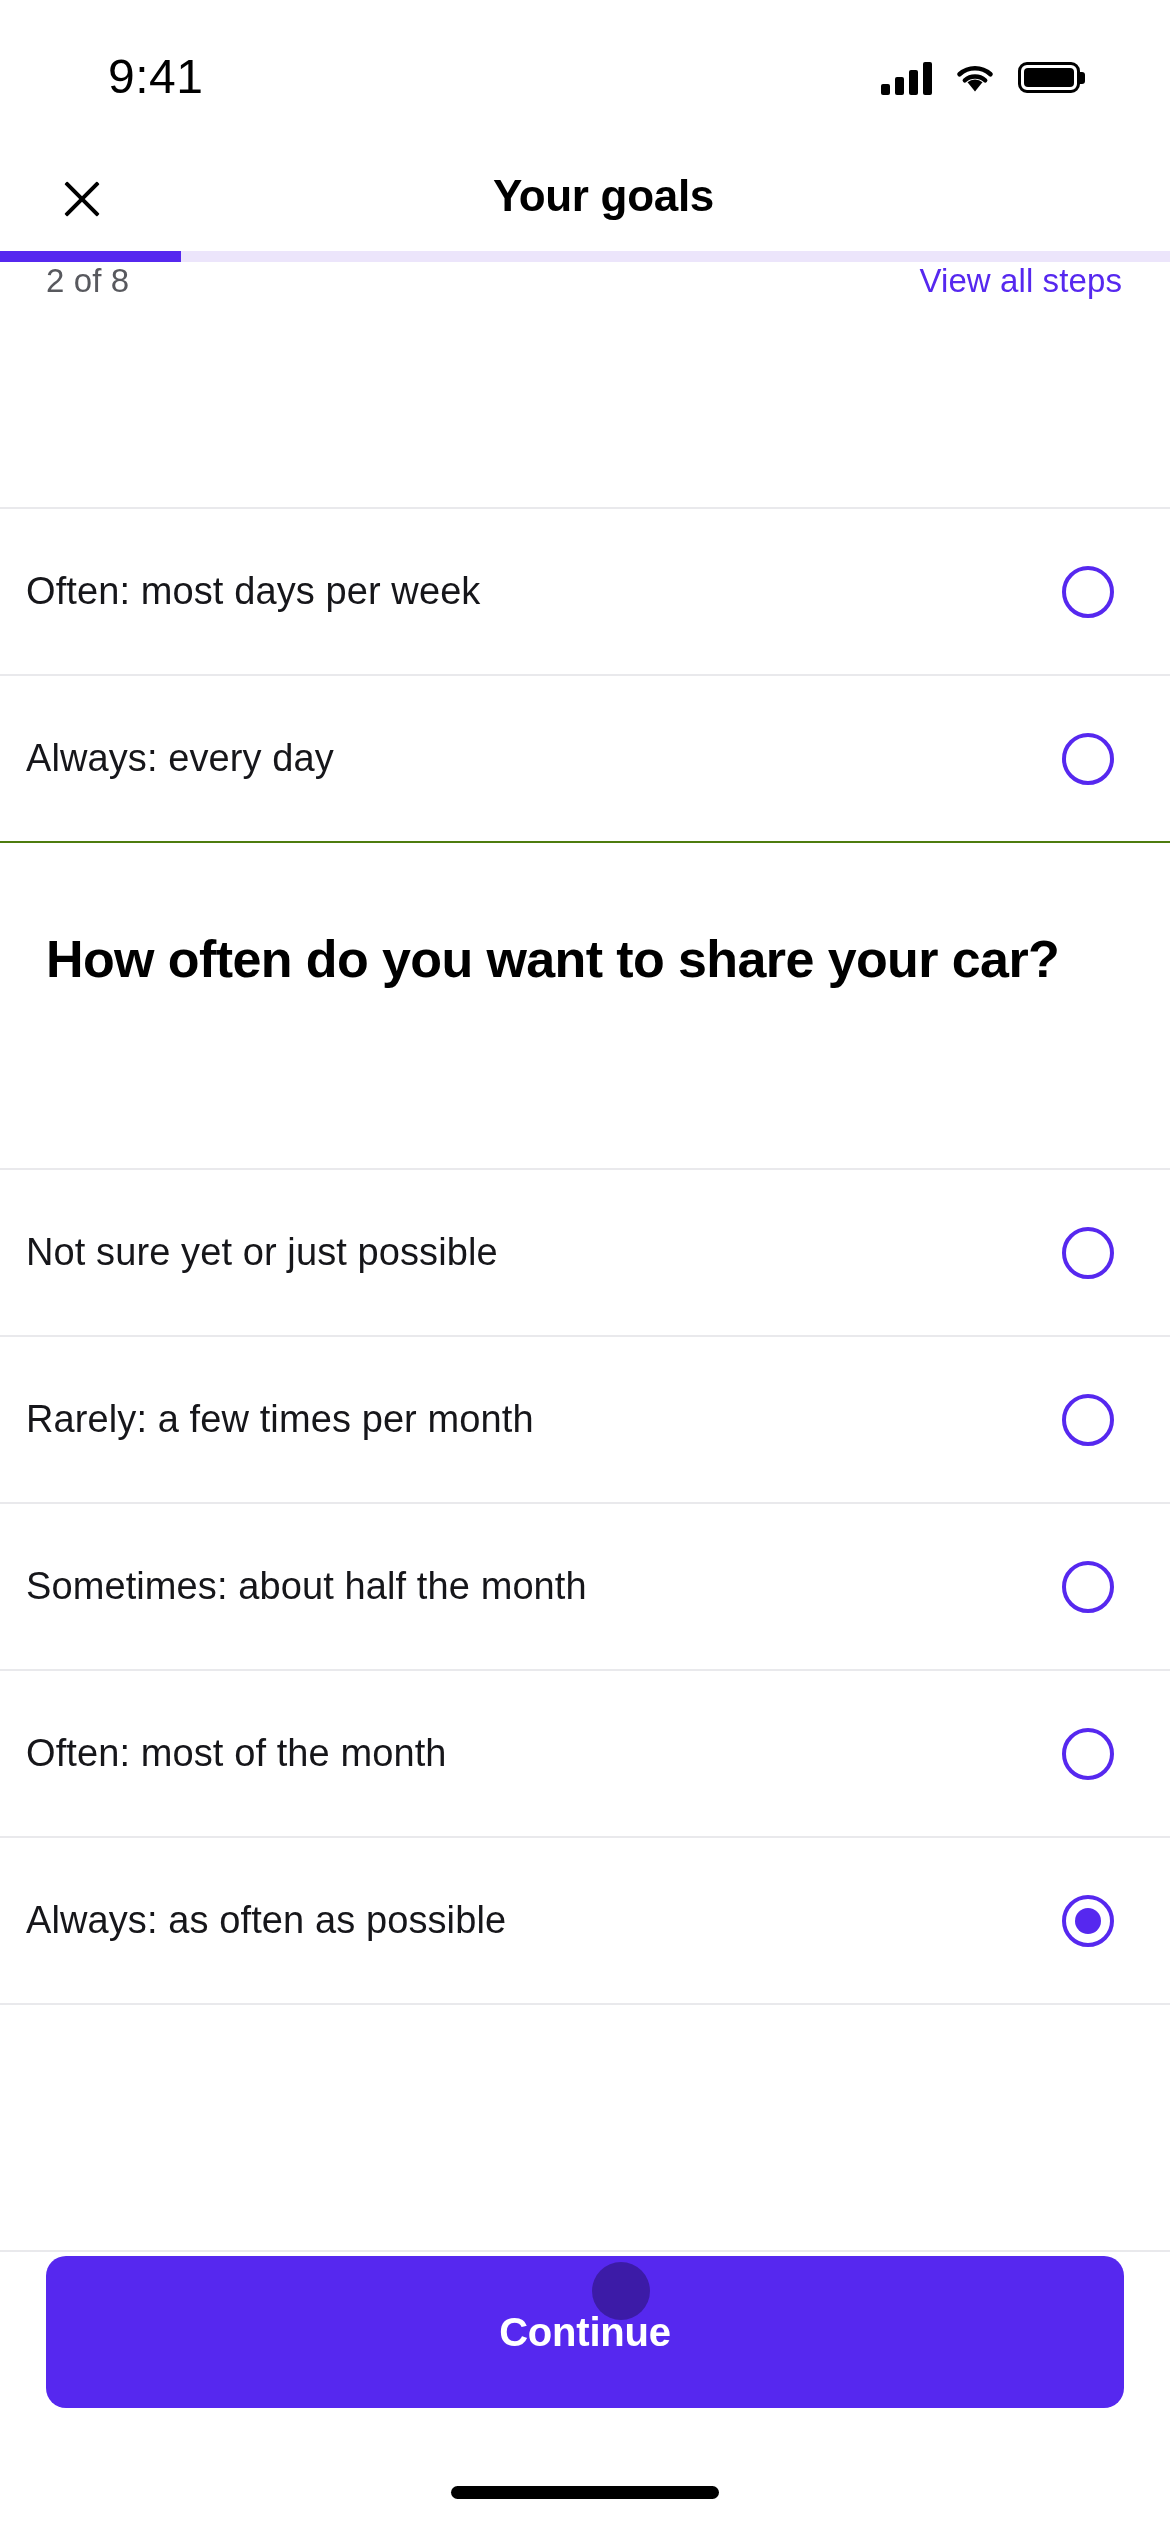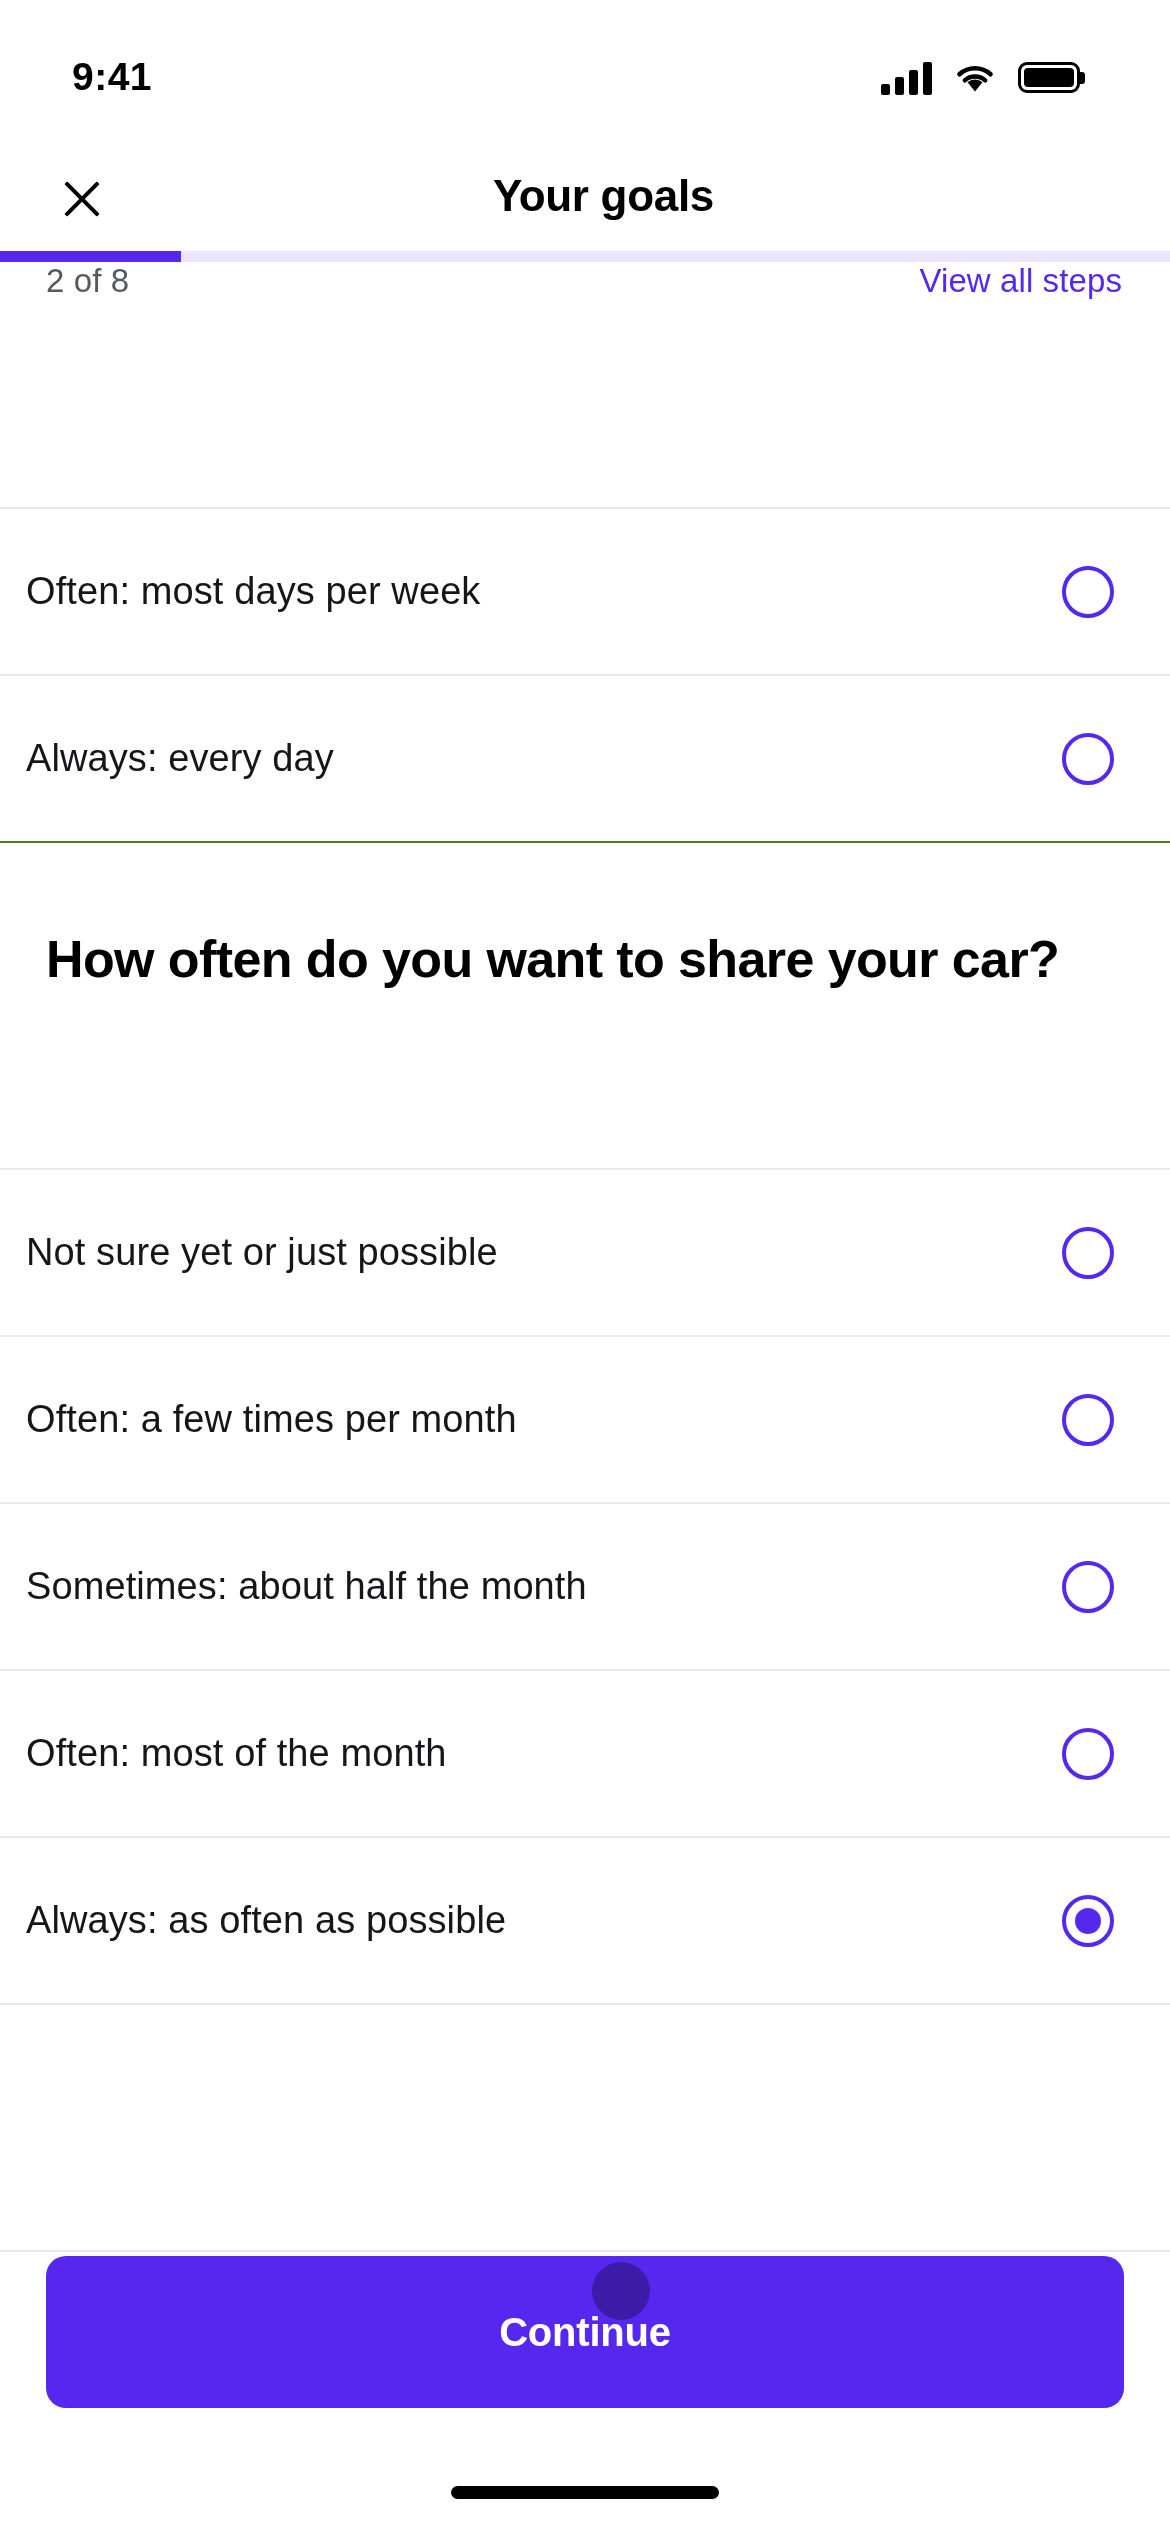--- a/index.html
+++ b/index.html
@@ -12,23 +12,23 @@
   }
   .phone { position:relative; width:1170px; height:2532px; background:#fff; }
 
   
   .statusbar {
     position:absolute; top:0; left:0; width:1170px; height:145px;
     display:flex; align-items:center; justify-content:space-between;
     padding:0 90px 0 0;
   }
   .status-time {
-    font-size:39px; font-weight:700; color:#000;
+    font-size:48px; font-weight:400; color:#000;
     letter-spacing:0.5px;
-    margin-left:72px; margin-top:8px;
+    margin-left:108px; margin-top:8px;
   }
   .status-icons { display:flex; align-items:center; gap:22px; margin-top:10px; }
 
   .bars { display:flex; align-items:flex-end; gap:5px; height:34px; }
   .bars i { display:block; width:9px; background:#000; border-radius:2px; }
   .bars i:nth-child(1){ height:11px; }
   .bars i:nth-child(2){ height:18px; }
   .bars i:nth-child(3){ height:25px; }
   .bars i:nth-child(4){ height:33px; }
 
@@ -192,21 +192,21 @@
       <div class="question" style="position: relative; top: 0px; height: 327px;">
         <h2>How often do you want to share your car?</h2>
       </div>
       <div class="opt-row">
         <div class="opt-label">Not sure yet or just possible</div>
         <div class="radio">
           <div class="dot"></div>
         </div>
       </div>
       <div class="opt-row">
-        <div class="opt-label">Often: a few times per month</div>
+        <div class="opt-label">Rarely: a few times per month</div>
         <div class="radio">
           <div class="dot"></div>
         </div>
       </div>
       <div class="opt-row">
         <div class="opt-label">Sometimes: about half the month</div>
         <div class="radio">
           <div class="dot"></div>
         </div>
       </div>

